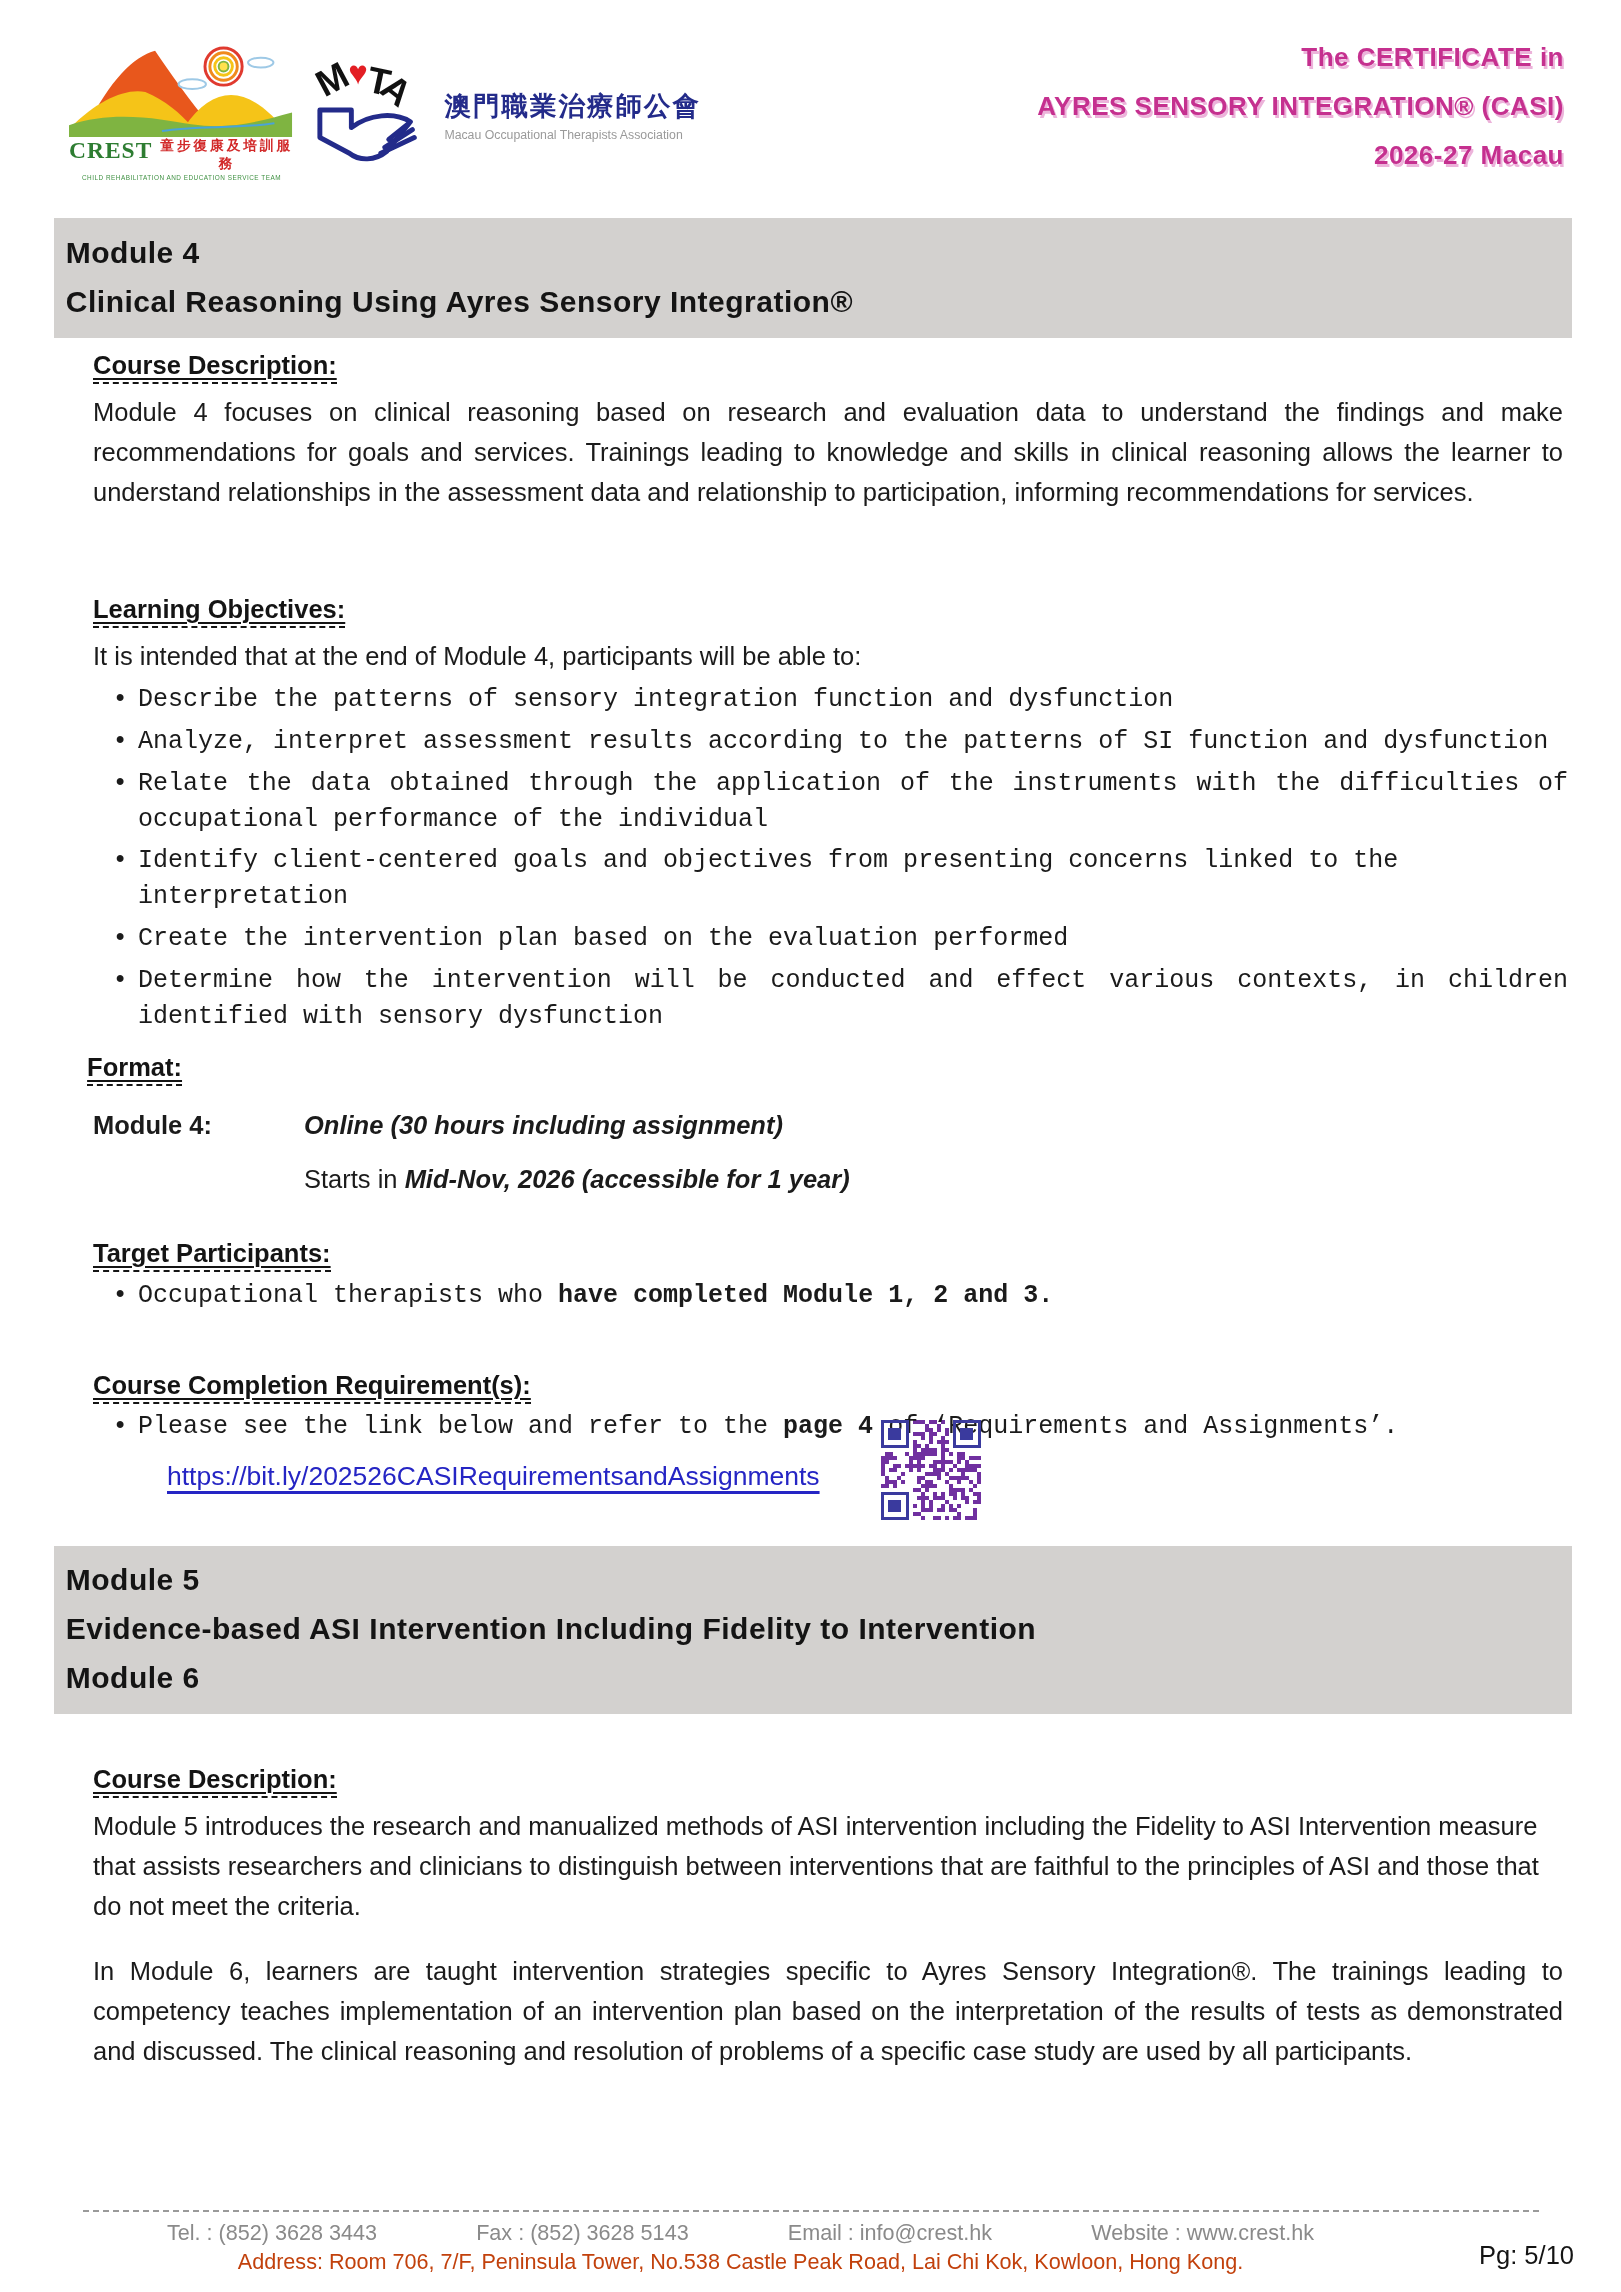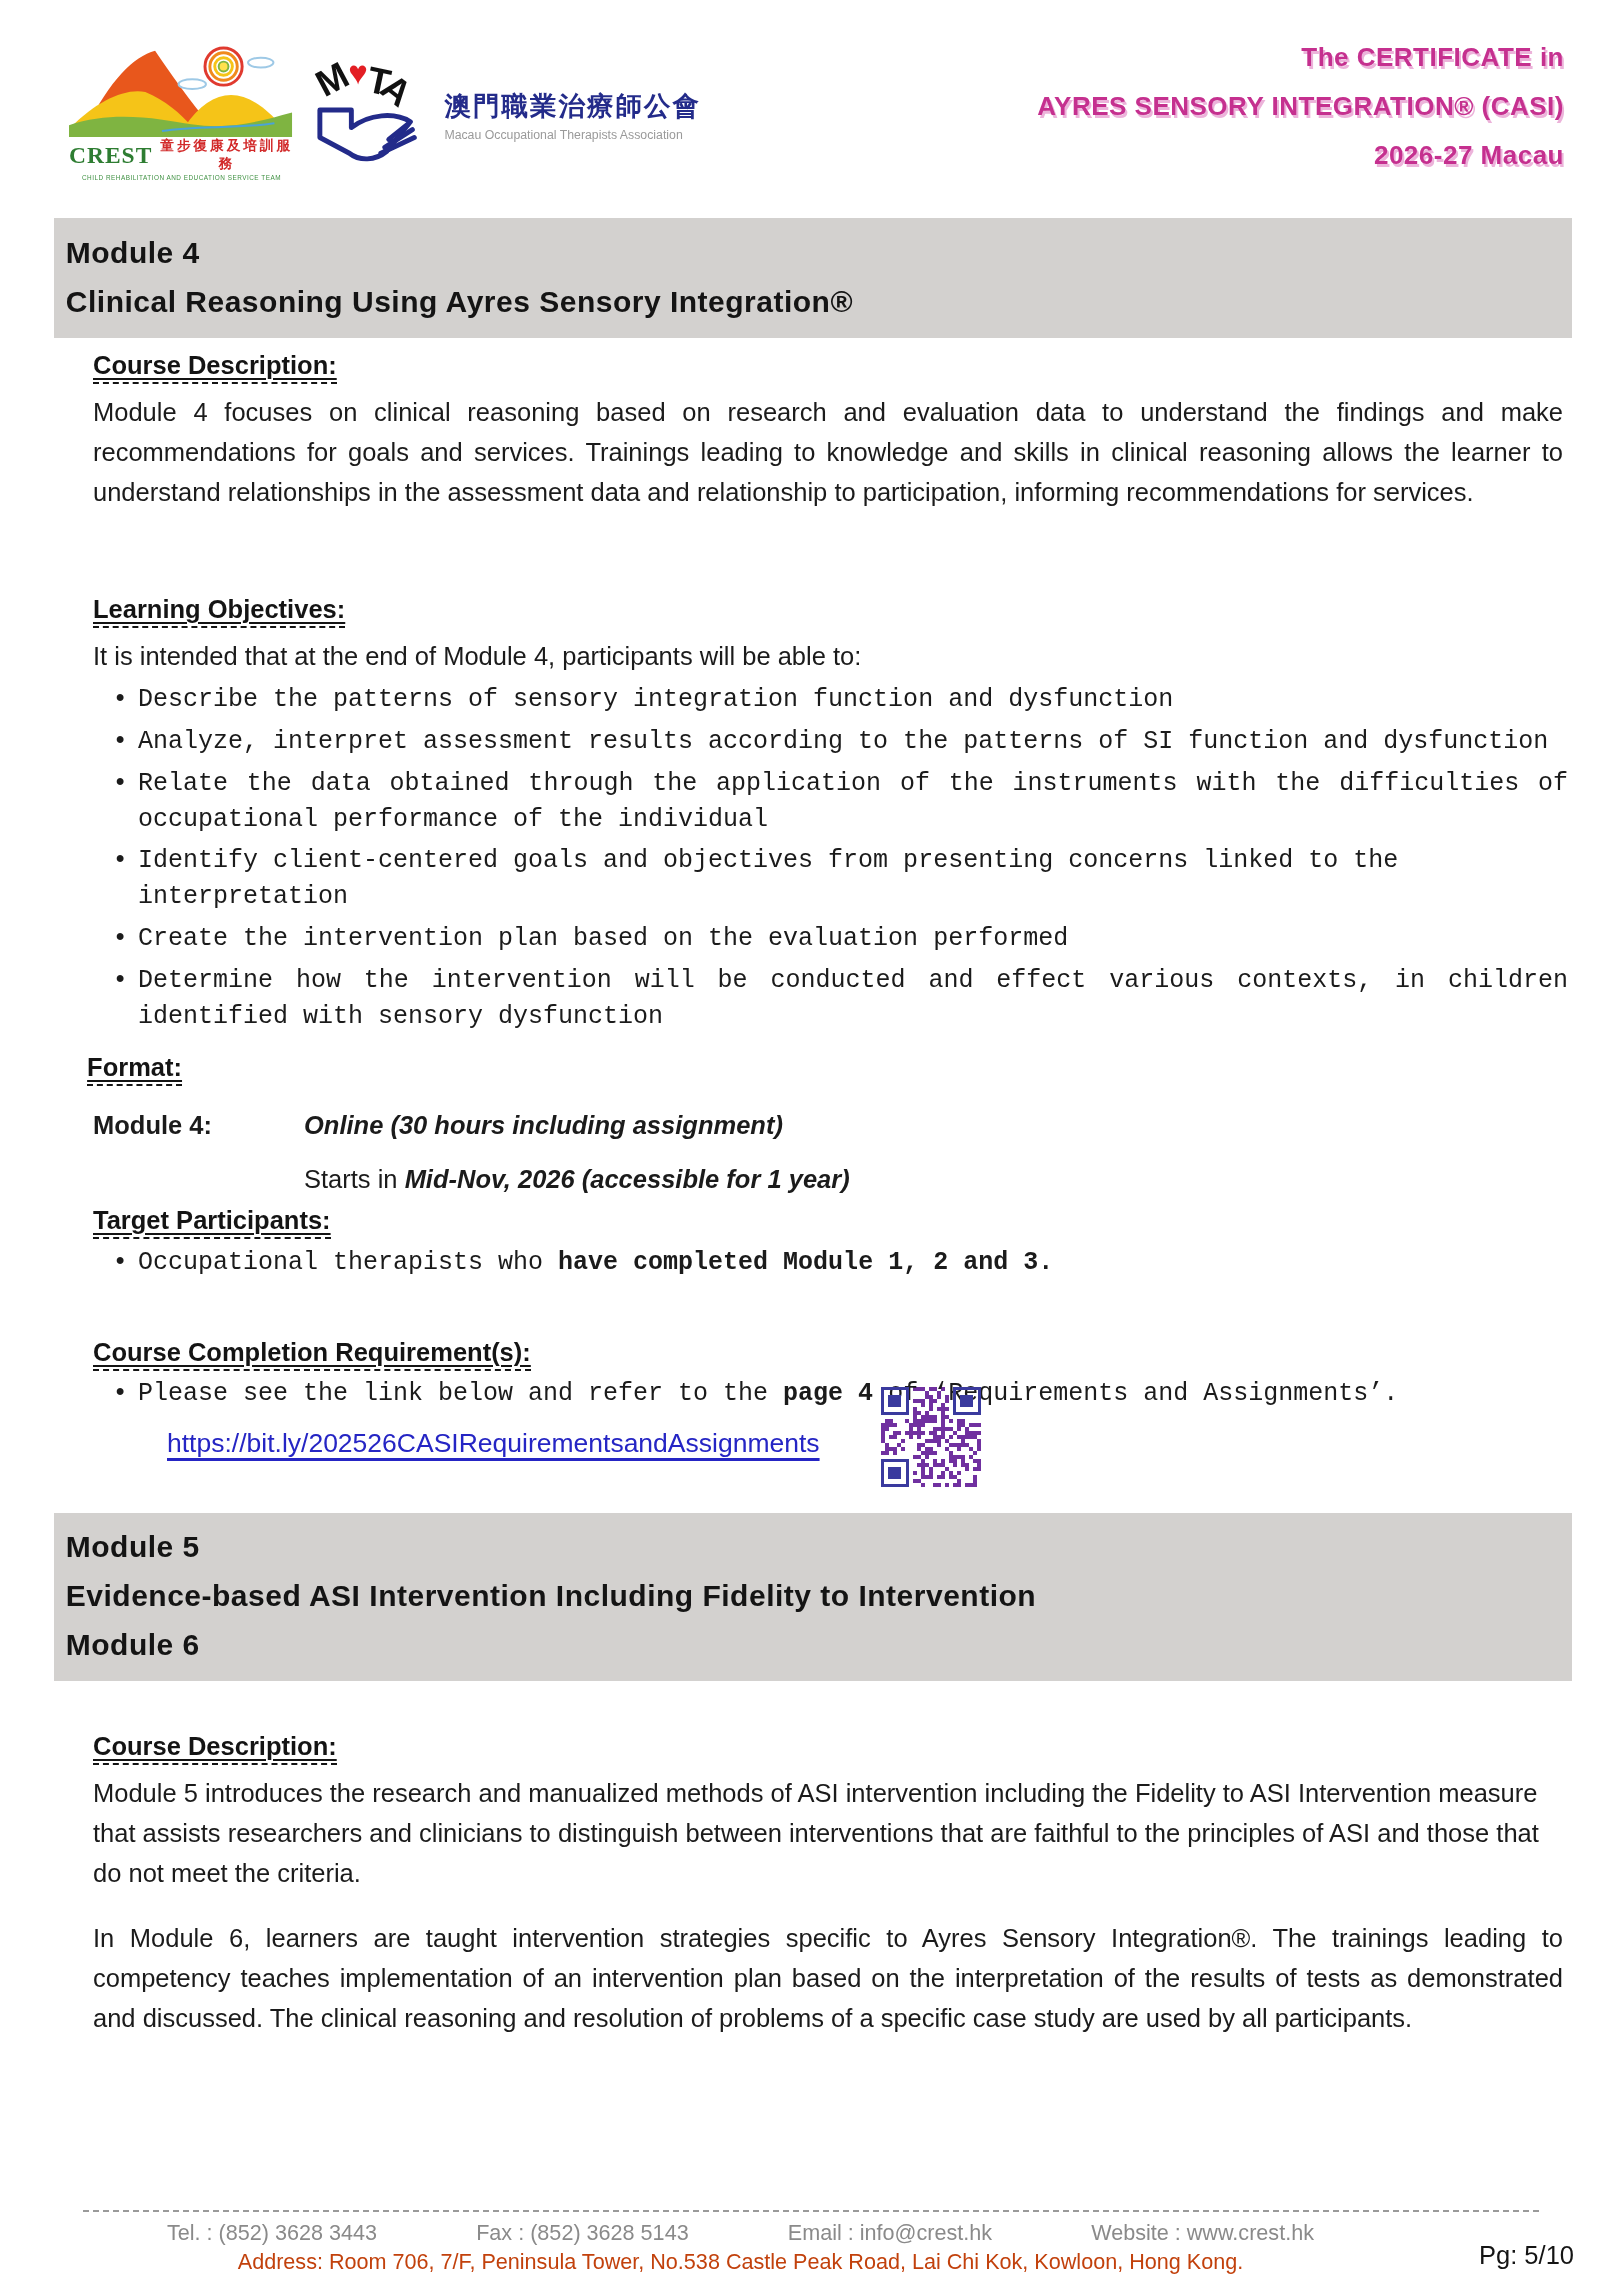--- a/index.html
+++ b/index.html
@@ -5,21 +5,21 @@
   html,body{margin:0;padding:0;background:#e9e9e9;}
   .page{
     width:1621px;height:2293px;position:relative;background:#ffffff;
     font-family:"Liberation Sans",sans-serif;color:#1b1b1b;overflow:hidden;
     margin:0 auto;
   }
   
   .header{position:relative;height:218px;}
   .logos{position:absolute;left:69px;top:41px;display:flex;align-items:flex-start;gap:17.6px;}
   .logo-crest{width:225px;text-align:center;}
-  .crest-caption{display:flex;align-items:center;justify-content:center;gap:7px;margin-top:-2px;}
+  .crest-caption{display:flex;align-items:flex-start;justify-content:center;gap:7px;margin-top:-2px;}
   .crest-word{font-family:"Liberation Serif",serif;font-weight:bold;font-size:23.5px;color:#2e7d32;letter-spacing:1px;}
   .crest-cn{font-size:13.7px;color:#d22a2a;font-weight:bold;letter-spacing:2.9px;}
   .crest-sub{font-size:6.4px;color:#3f9142;letter-spacing:0.5px;margin-top:1px;}
   .logo-clasi{width:147px;text-align:center;}
   .clasi-text{font-size:25.5px;color:#8a8a8a;letter-spacing:9.8px;margin-top:-5.9px;}
   .logo-mota{display:flex;align-items:center;gap:9.8px;margin-top:17.6px;}
   .mota-mark{position:relative;width:123px;height:113px;}
   .mota-letters{position:absolute;top:0;left:5.9px;width:113px;font-weight:bold;font-size:37px;color:#111;}
   .mota-m{display:inline-block;transform:rotate(-28deg);}
   .mota-heart{display:inline-block;color:#e31e24;font-size:33px;transform:translateY(-7.8px);}
@@ -157,21 +157,21 @@
       <span class="sec-head">Format:</span>
     </div>
     <div class="format-row">
       <div class="format-label">Module 4:</div>
       <div>
         <div class="format-val bi">Online (30 hours including assignment)</div>
         <div class="format-val"><span>Starts in </span><span class="bi">Mid-Nov, 2026 (accessible for 1 year)</span></div>
       </div>
     </div>
 
-    <div style="text-decoration:underline;">
+    <div style="margin-top:33px;text-decoration:underline;">
       <span class="sec-head">Target Participants:</span>
     </div>
     <ul class="blist">
       <li><span>Occupational therapists who </span><span class="b">have completed Module 1, 2 and 3.</span></li>
     </ul>
 
     <div style="margin-top:57px;">
       <span class="sec-head">Course Completion Requirement(s):</span>
     </div>
     <ul class="blist">

